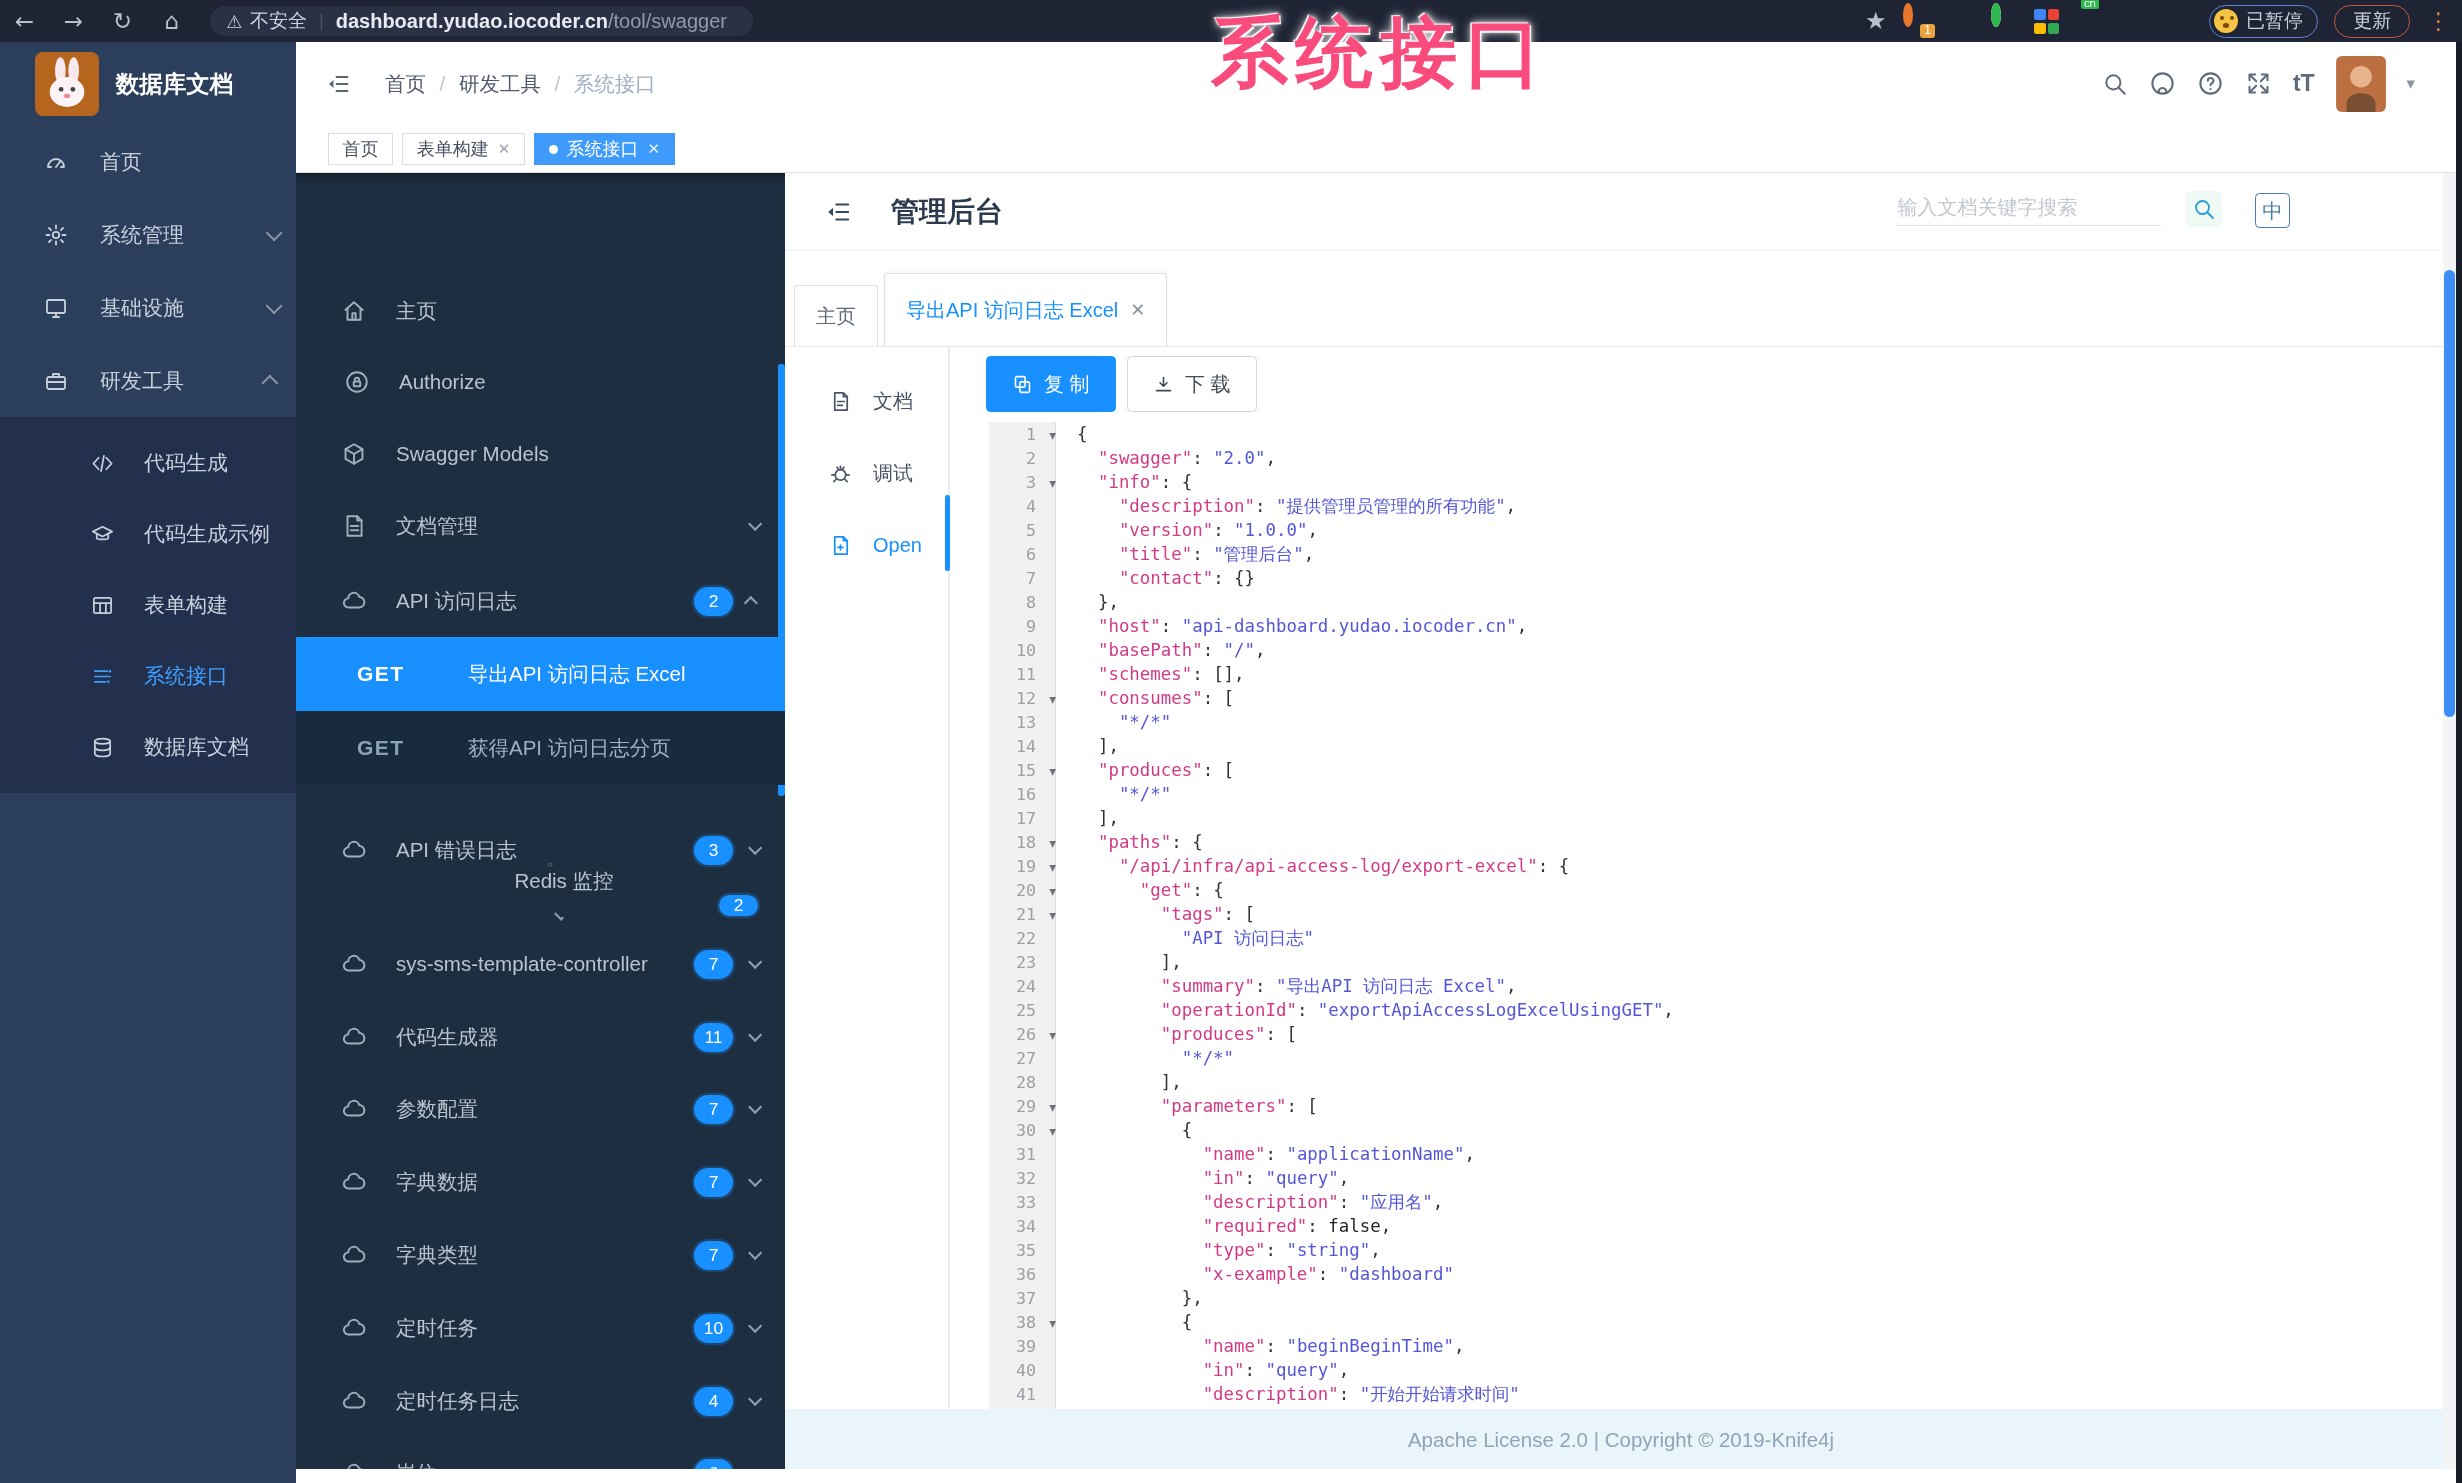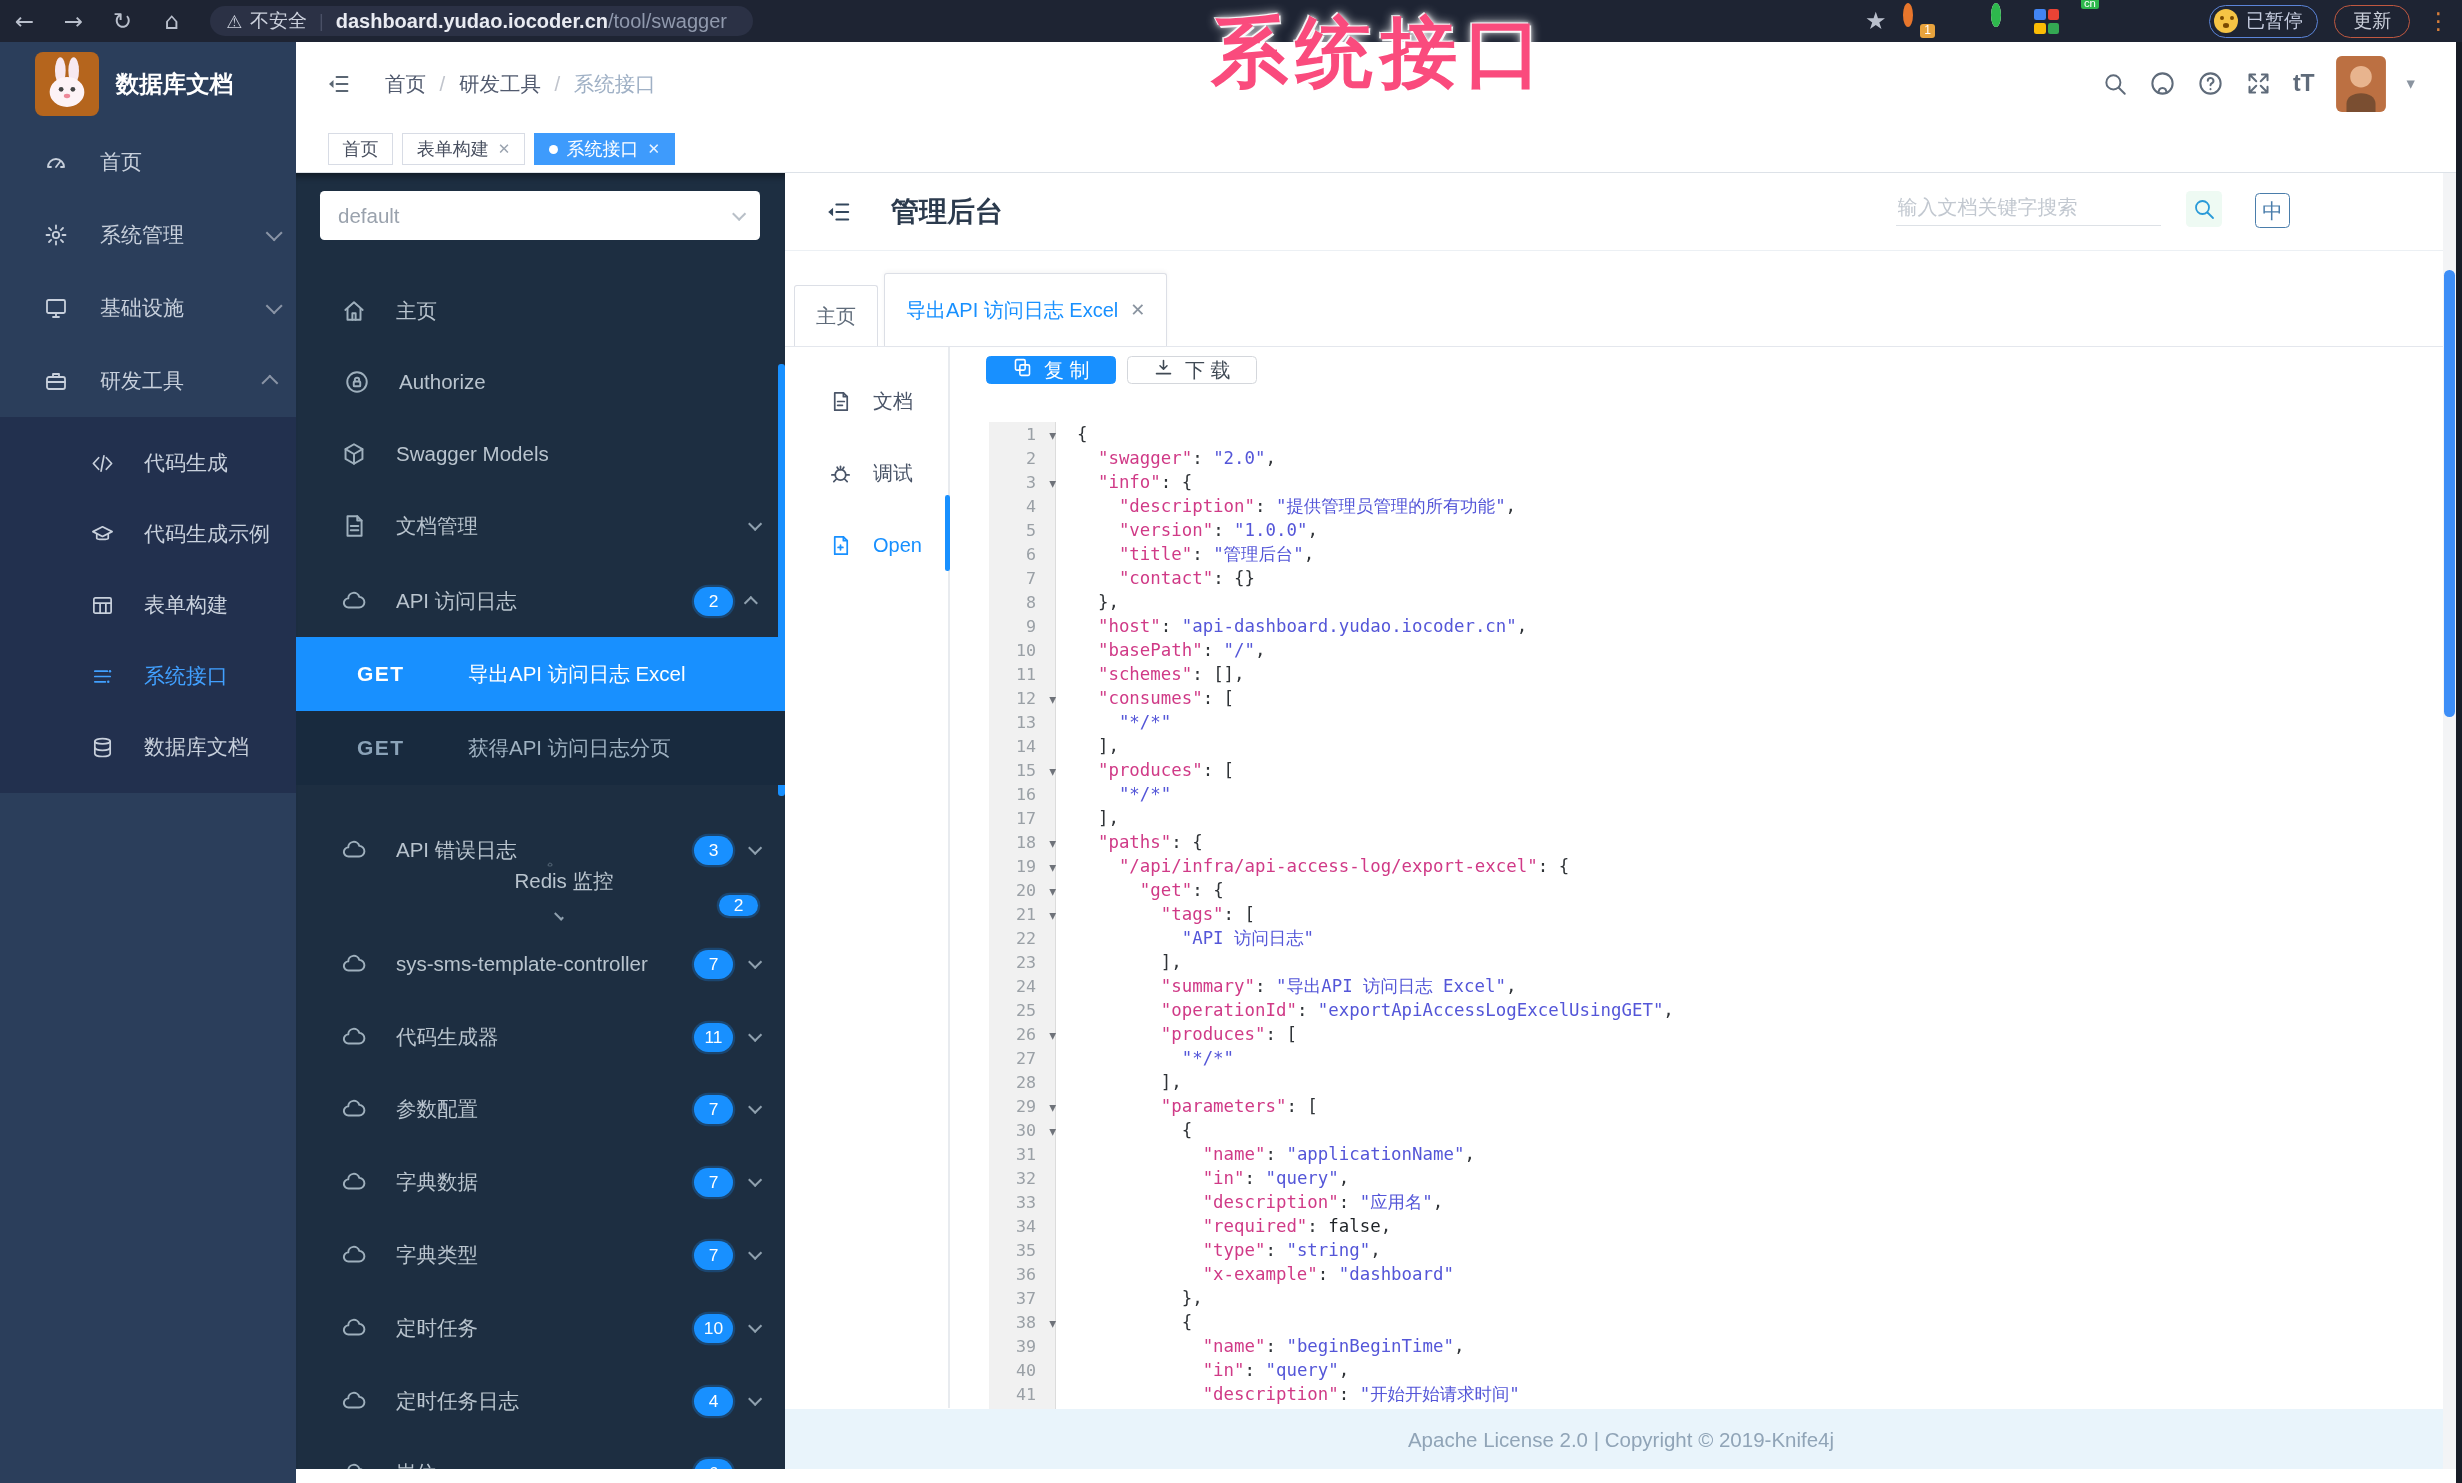--- a/index.html
+++ b/index.html
@@ -110,21 +110,21 @@
   .dtab { border:0.8px solid #dcdfe6; border-bottom:none; background:#fff; font-size:20px; color:#5f6b7a; display:flex; align-items:center; justify-content:center; gap:12px; padding:0 21px; height:61px; margin-right:6px; border-radius:3px 3px 0 0; cursor:pointer; }
   .dtab.active { height:73px; color:#1890ff; box-shadow:0 -1.5px 4.5px rgba(0,0,0,.04); }
   .dtab .x { color:#8a94a0; font-size:18px; }
 
   .side-nav-item { position:absolute; left:0; width:162px; height:58px; display:flex; align-items:center; padding-left:44px; font-size:20px; color:#4a5568; cursor:pointer; }
   .side-nav-item .txt { margin-left:21px; }
   .side-nav-item.active { color:#1890ff; }
   .v-divider { position:absolute; left:163px; top:174px; width:1.5px; height:1061px; background:#e8ebef; }
   .blue-bar { position:absolute; left:160px; top:322px; width:5.3px; height:76px; background:#1890ff; border-radius:2.3px; }
 
-  .btn { position:absolute; top:183px; height:28px; border-radius:4.5px; font-size:20px; display:flex; align-items:flex-start; justify-content:center; gap:10.6px; cursor:pointer; }
+  .btn { position:absolute; top:183px; height:56px; border-radius:4.5px; font-size:20px; display:flex; align-items:center; justify-content:center; gap:10.6px; cursor:pointer; }
   .btn-copy { left:201px; width:130px; background:#1890ff; color:#fff; border:0.8px solid #1890ff; }
   .btn-dl { left:342px; width:130px; background:#fff; color:#404a55; border:0.8px solid #d4d7dc; }
 
   
   .editor { position:absolute; left:204px; top:249px; width:1454px; height:987px; overflow:hidden; font-family:"DejaVu Sans Mono","Liberation Mono",monospace; }
   .gutter-bg { position:absolute; left:0; top:0; width:67px; height:100%; background:#f1f1f1; border-right:0.8px solid #dcdcdc; }
   .code-line { position:relative; height:24px; line-height:24px; white-space:pre; font-size:17.4px; }
   .gcell { position:absolute; left:0; top:0; width:67px; text-align:right; color:#9aa0a6; font-size:16.7px; }
   .gcell .num { display:inline-block; width:42px; }
   .gcell .fold { display:inline-block; width:20px; color:#6f737a; font-size:13.6px; cursor:pointer; font-family:"DejaVu Sans",sans-serif; }
@@ -318,24 +318,20 @@
       <span class="x">✕</span>
     </div>
     <div class="tag active">
       <span class="dot"></span>
       <span>系统接口</span>
       <span class="x">✕</span>
     </div>
   </div>
 
 <div class="abs doc-sidebar" id="doc-sidebar">
-  <div class="group-select">
-    <span>default</span>
-    <span class="chev down"></span>
-  </div>
   <div class="doc-scroll"></div>
 <div class="doc-item" style="top: 109px;">
       <svg class="ic" width="26" height="26" viewBox="0 0 24 24">
         <path d="M4 11l8-7 8 7"></path>
         <path d="M6 9.8V20h12V9.8"></path>
         <path d="M10.5 20v-6h3v6"></path>
       </svg>
       <span class="txt">主页</span>
     </div>
     <div class="doc-item" style="top: 180px; padding-left: 48px;">

